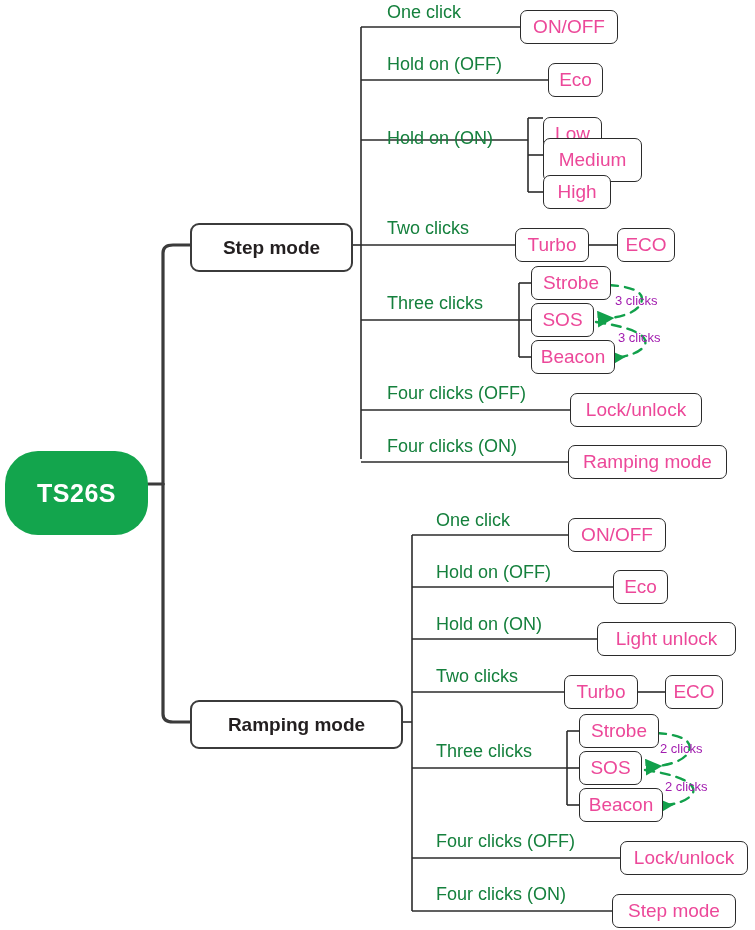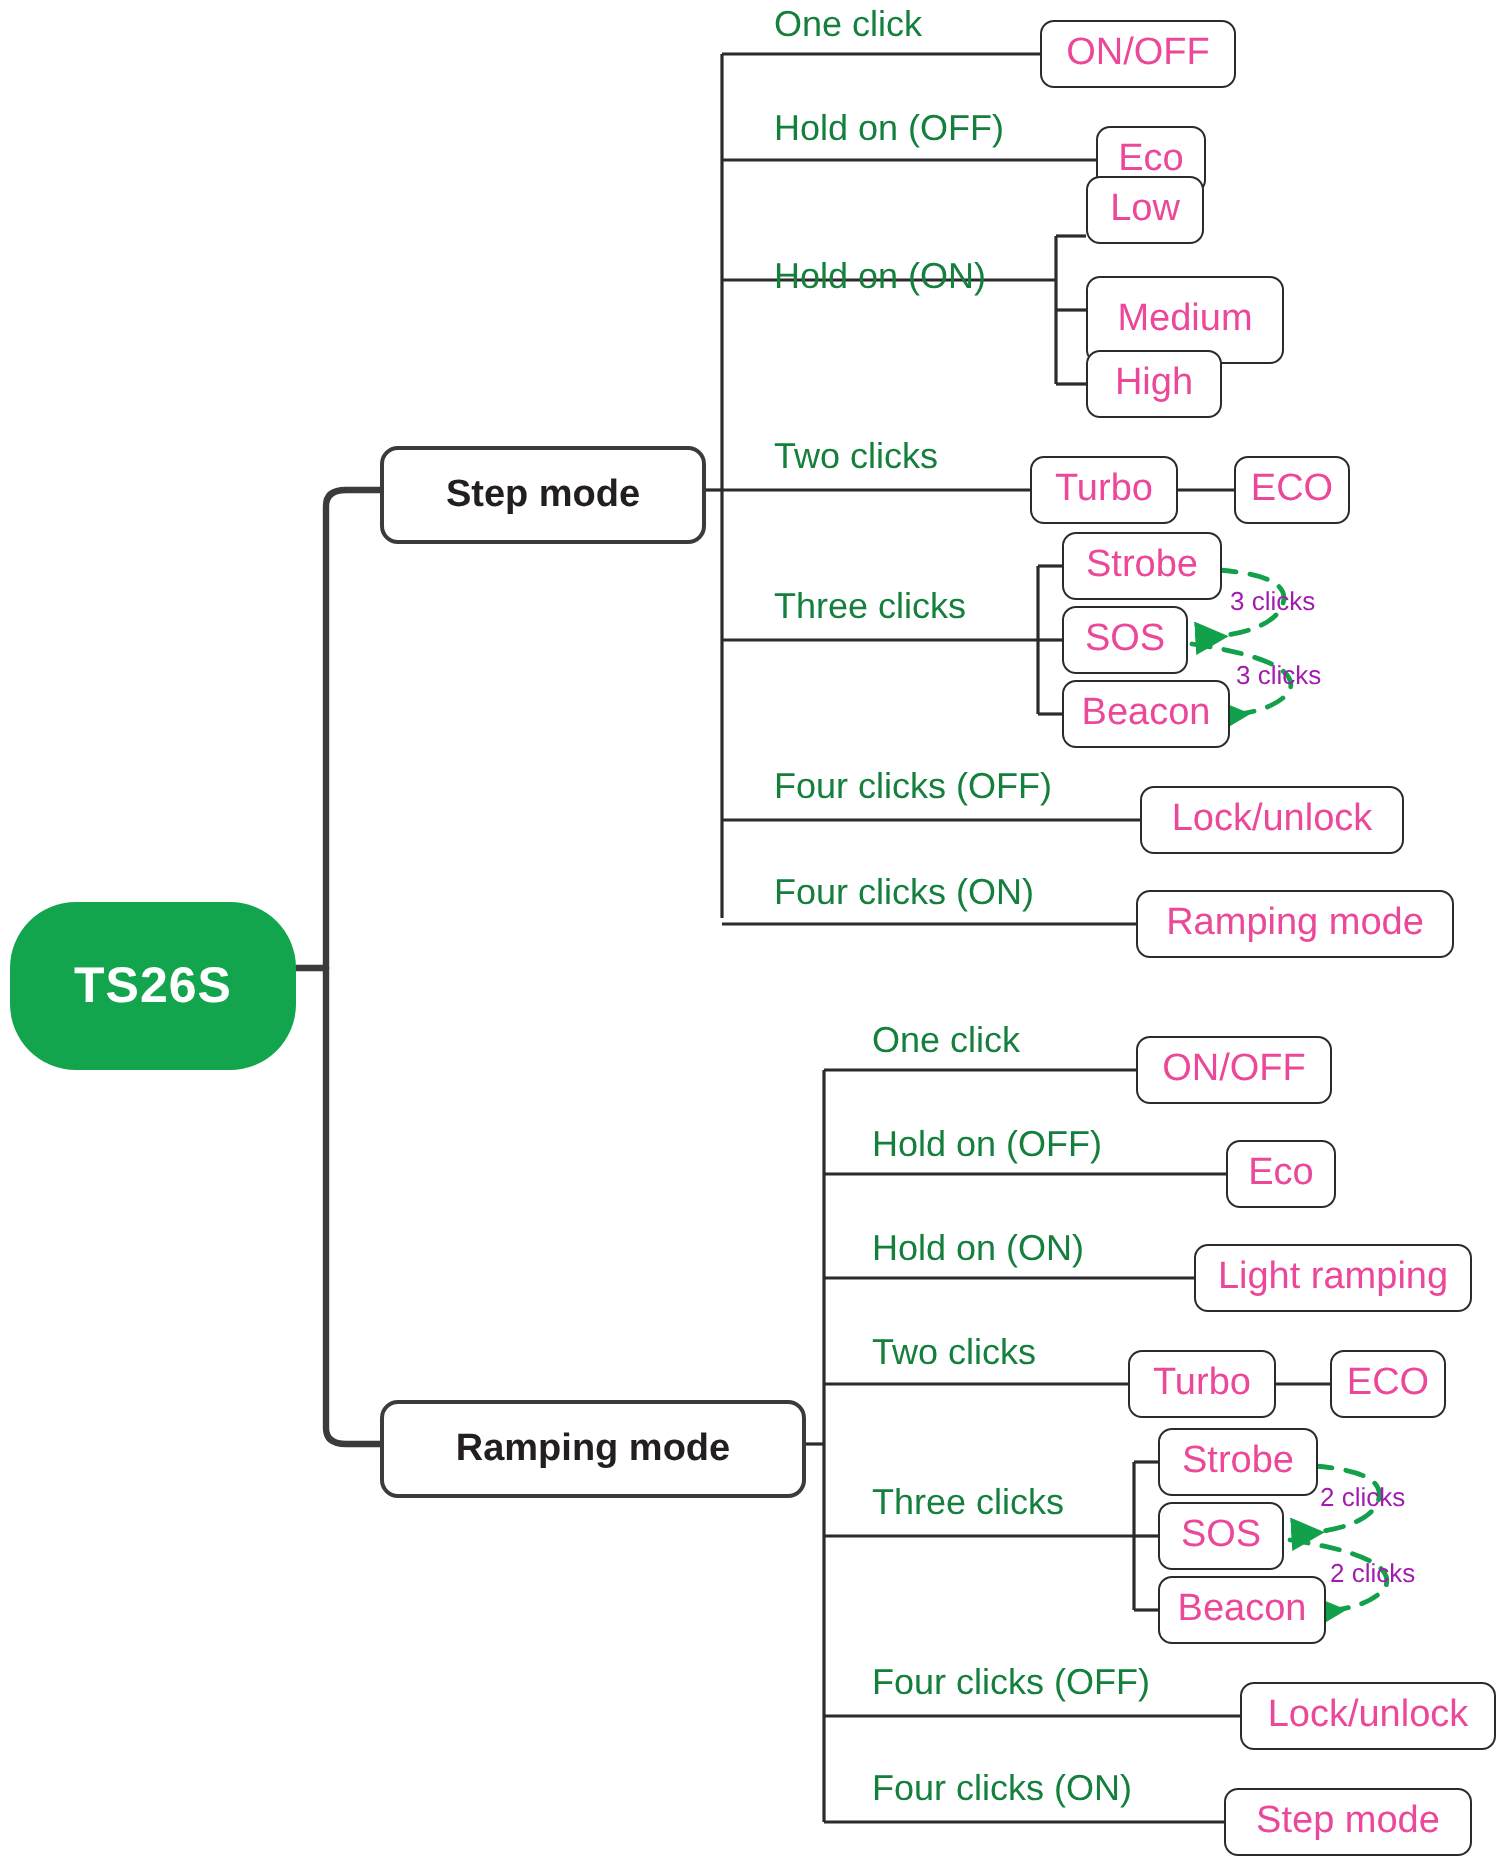--- a/index.html
+++ b/index.html
@@ -172,21 +172,21 @@
   <div class="cap" style="left:387px;top:2px;">One click</div>
   <div class="cap" style="left:387px;top:54px;">Hold on (OFF)</div>
   <div class="cap" style="left:387px;top:128px;">Hold on (ON)</div>
   <div class="cap" style="left:387px;top:218px;">Two clicks</div>
   <div class="cap" style="left:387px;top:293px;">Three clicks</div>
   <div class="cap" style="left:387px;top:383px;">Four clicks (OFF)</div>
   <div class="cap" style="left:387px;top:436px;">Four clicks (ON)</div>
 
   <div class="leaf" style="left:520px;top:10px;width:98px;height:34px;">ON/OFF</div>
   <div class="leaf" style="left:548px;top:63px;width:55px;height:34px;">Eco</div>
-  <div class="leaf" style="left:543px;top:88px;width:59px;height:34px;">Low</div>
+  <div class="leaf" style="left:543px;top:117px;width:59px;height:34px;">Low</div>
   <div class="leaf" style="left:543px;top:138px;width:99px;height:44px;">Medium</div>
   <div class="leaf" style="left:543px;top:175px;width:68px;height:34px;">High</div>
   <div class="leaf" style="left:515px;top:228px;width:74px;height:34px;">Turbo</div>
   <div class="leaf" style="left:617px;top:228px;width:58px;height:34px;">ECO</div>
   <div class="leaf" style="left:531px;top:266px;width:80px;height:34px;">Strobe</div>
   <div class="leaf" style="left:531px;top:303px;width:63px;height:34px;">SOS</div>
   <div class="leaf" style="left:531px;top:340px;width:84px;height:34px;">Beacon</div>
   <div class="leaf" style="left:570px;top:393px;width:132px;height:34px;">Lock/unlock</div>
   <div class="leaf" style="left:568px;top:445px;width:159px;height:34px;">Ramping mode</div>
 
@@ -196,21 +196,21 @@
   <div class="cap" style="left:436px;top:510px;">One click</div>
   <div class="cap" style="left:436px;top:562px;">Hold on (OFF)</div>
   <div class="cap" style="left:436px;top:614px;">Hold on (ON)</div>
   <div class="cap" style="left:436px;top:666px;">Two clicks</div>
   <div class="cap" style="left:436px;top:741px;">Three clicks</div>
   <div class="cap" style="left:436px;top:831px;">Four clicks (OFF)</div>
   <div class="cap" style="left:436px;top:884px;">Four clicks (ON)</div>
 
   <div class="leaf" style="left:568px;top:518px;width:98px;height:34px;">ON/OFF</div>
   <div class="leaf" style="left:613px;top:570px;width:55px;height:34px;">Eco</div>
-  <div class="leaf" style="left:597px;top:622px;width:139px;height:34px;">Light ramping</div>
+  <div class="leaf" style="left:597px;top:622px;width:139px;height:34px;">Light unlock</div>
   <div class="leaf" style="left:564px;top:675px;width:74px;height:34px;">Turbo</div>
   <div class="leaf" style="left:665px;top:675px;width:58px;height:34px;">ECO</div>
   <div class="leaf" style="left:579px;top:714px;width:80px;height:34px;">Strobe</div>
   <div class="leaf" style="left:579px;top:751px;width:63px;height:34px;">SOS</div>
   <div class="leaf" style="left:579px;top:788px;width:84px;height:34px;">Beacon</div>
   <div class="leaf" style="left:620px;top:841px;width:128px;height:34px;">Lock/unlock</div>
   <div class="leaf" style="left:612px;top:894px;width:124px;height:34px;">Step mode</div>
 
   <div class="loopcap" style="left:660px;top:741px;">2 clicks</div>
   <div class="loopcap" style="left:665px;top:779px;">2 clicks</div>

